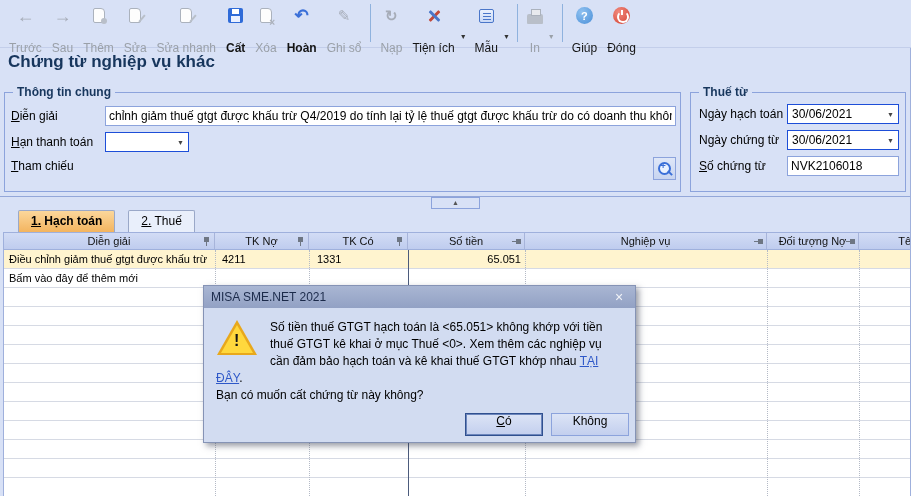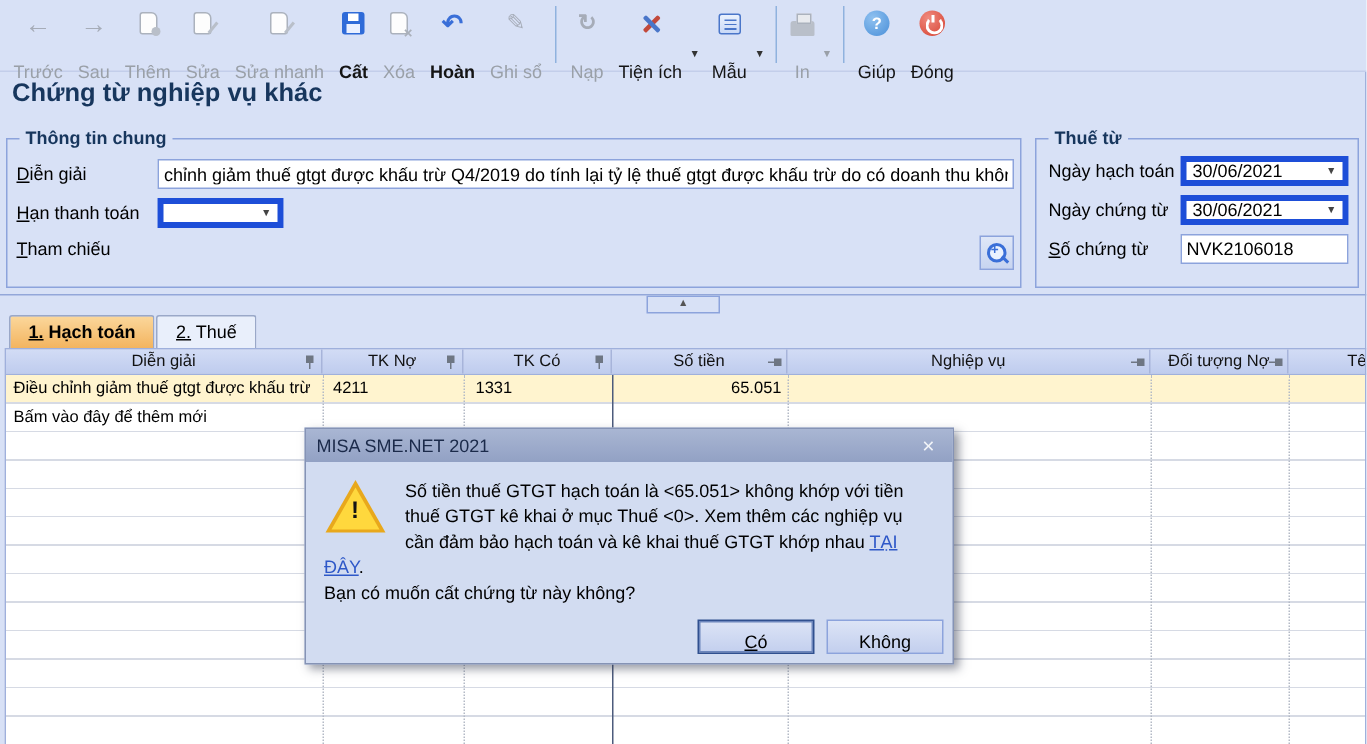--- a/index.html
+++ b/index.html
@@ -46,36 +46,36 @@
   .page-title { position:absolute; left:8px; top:52px; font-size:17px; font-weight:bold; color:#17365D; }
 
   
   .group { position:absolute; border:1px solid #8CA3DC; }
   .group-legend { position:absolute; top:-8px; left:8px; background:#D8E1F6; padding:0 4px; font-weight:bold; color:#17365D; font-size:12px; white-space:nowrap; }
   #group-general { left:4px; top:92px; width:677px; height:100px; }
   #group-doc { left:690px; top:92px; width:216px; height:100px; }
   .fld-label { position:absolute; font-size:12px; color:#000; white-space:nowrap; }
   .ulf::first-letter { text-decoration:underline; }
   .txt-input { position:absolute; border:1px solid #8CA3DC; background:#fff; font-family:"Liberation Sans",sans-serif; font-size:12px; padding:0 3px; height:20px; }
-  .combo { position:absolute; border:4px solid #1d4ed8; background:#fff; height:20px; display:flex; align-items:center; }
+  .combo { position:absolute; border:1px solid #1d4ed8; background:#fff; height:20px; display:flex; align-items:center; }
   .combo-val { flex:1; padding-left:4px; font-size:12px; white-space:nowrap; overflow:hidden; }
   .combo-arrow { font-size:7px; color:#444; padding:0 4px; }
   .zoom-btn { position:absolute; right:4px; top:64px; width:23px; height:23px; border:1px solid #8CA3DC; background:linear-gradient(#DFE7F8,#C7D4F0); padding:0; }
   .mag { position:relative; display:block; width:14px; height:14px; margin:0 auto; }
   .mag::before { content:""; position:absolute; top:0; left:0; width:9px; height:9px; border:2px solid #3A6FD8; border-radius:50%; background:#EAF2FF; }
   .mag::after { content:""; position:absolute; width:6px; height:2px; background:#3A6FD8; transform:rotate(45deg); left:9px; top:10px; }
   .mag-plus { position:absolute; left:3px; top:-1px; font:bold 9px "Liberation Sans",sans-serif; color:#3A6FD8; }
 
   
   .split-line { position:absolute; left:0; right:0; top:196px; border-top:1px solid #93A7D9; }
   .split-btn { position:absolute; left:431px; top:197px; width:49px; height:12px; background:#D8E1F6; border:1px solid #8CA3DC; font-size:7px; color:#555; text-align:center; line-height:10px; padding:0; }
 
   
   .tabstrip { position:absolute; left:3px; right:3px; top:208px; height:24px; display:flex; align-items:flex-end; }
-  .tab { height:22px; padding:3px 12px 0; font-size:12px; border:1px solid #9AA8C8; border-bottom:none; border-radius:2px 2px 0 0; margin-right:1px; white-space:nowrap; }
+  .tab { height:22px; padding:3px 12px 0; font-size:12px; border:1px solid #9AA8C8; border-bottom:none; border-radius:2px 2px 0 0; margin-right:1px; white-space:nowrap;margin-left:12px; }
   .tab.active { background:linear-gradient(#FBD79B,#F3B45F); font-weight:bold; }
   .tab.inactive { background:#E9EFFB; }
   .tabs-left { display:flex; align-items:flex-end; margin-left:3px; }
   .currency-bar { margin-left:auto; display:flex; align-items:center; gap:6px; padding:0 4px 2px 0; }
   .cur-combo { position:static; width:56px; }
   .tygia-input { position:static; width:78px; height:20px; border:1px solid #A9A9A9; background:#F1F1F1; text-align:right; padding:0 4px; font-size:12px; }
 
   
   .grid { position:absolute; left:3px; top:232px; width:908px; bottom:0; background:#fff; border-left:1px solid #9FB0DC; }
   .grid-header { display:flex; height:18px; background:linear-gradient(#D2DCF5,#BFCCEE); border-top:1px solid #9FB0DC; border-bottom:1px solid #9FB0DC; }
@@ -101,21 +101,21 @@
   .dlg-title { height:22px; background:linear-gradient(#A9B6D3,#92A1C4); display:flex; align-items:center; padding:0 7px; color:#1B2A4A; font-size:12px; }
   .dlg-close { margin-left:auto; color:#F2F4F8; font-size:14px; width:18px; text-align:center; line-height:20px; }
   .dlg-body { padding:11px 12px 0; font-size:12px; line-height:17px; color:#000; }
   .warn-icon { float:left; width:46px; height:50px; position:relative; margin-right:8px; }
   .warn-icon::before { content:""; position:absolute; top:1px; left:1px; border-left:20px solid transparent; border-right:20px solid transparent; border-bottom:35px solid #E8A81C; }
   .warn-icon::after { content:""; position:absolute; top:6px; left:5px; border-left:16px solid transparent; border-right:16px solid transparent; border-bottom:28px solid #FFD83D; }
   .warn-bang { position:absolute; left:18px; top:13px; z-index:2; font:bold 16px "Liberation Sans",sans-serif; color:#141414; }
   .dlg-link { color:#2E58C8; text-decoration:underline; }
   .dlg-question { }
   .dlg-buttons { position:absolute; right:6px; bottom:6px; display:flex; gap:8px; }
-  .dlg-btn { width:78px; height:23px; background:linear-gradient(#DCE4F6,#C3CFEE); border:1px solid #8CA3DC; font-family:"Liberation Sans",sans-serif; font-size:12px; display:flex; align-items:flex-end; justify-content:center; padding:0; }
+  .dlg-btn { width:78px; height:23px; background:linear-gradient(#DCE4F6,#C3CFEE); border:1px solid #8CA3DC; font-family:"Liberation Sans",sans-serif; font-size:12px; display:flex; align-items:flex-start; justify-content:center; padding:0; }
   .dlg-btn .lbl { display:block; }
   .dlg-btn.default { border:1px solid #30508F; box-shadow:inset 0 0 0 1px #6C86BC; }
 
   .win-right-edge { position:absolute; right:0; top:48px; bottom:0; width:1px; background:#9FB0DC; }
 </style>
 </head>
 <body>
 
 <div class="toolbar">
   <div class="tb-item disabled">

